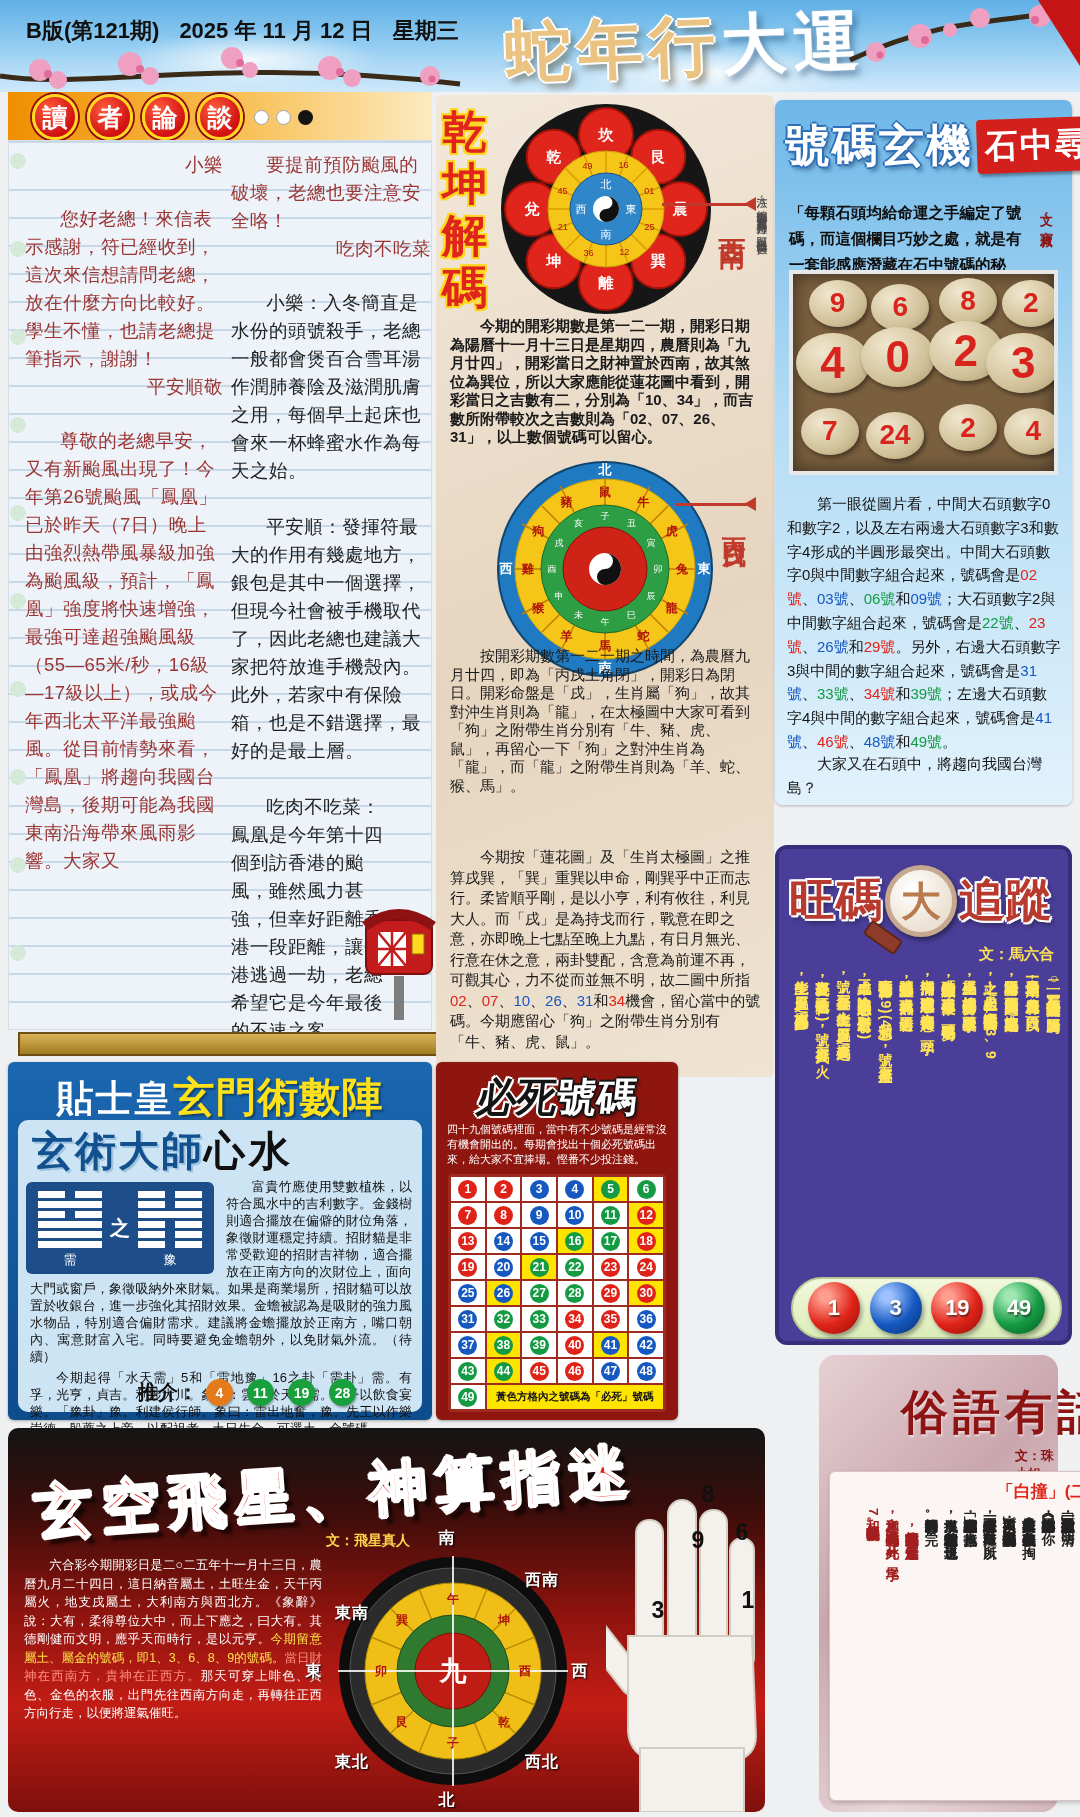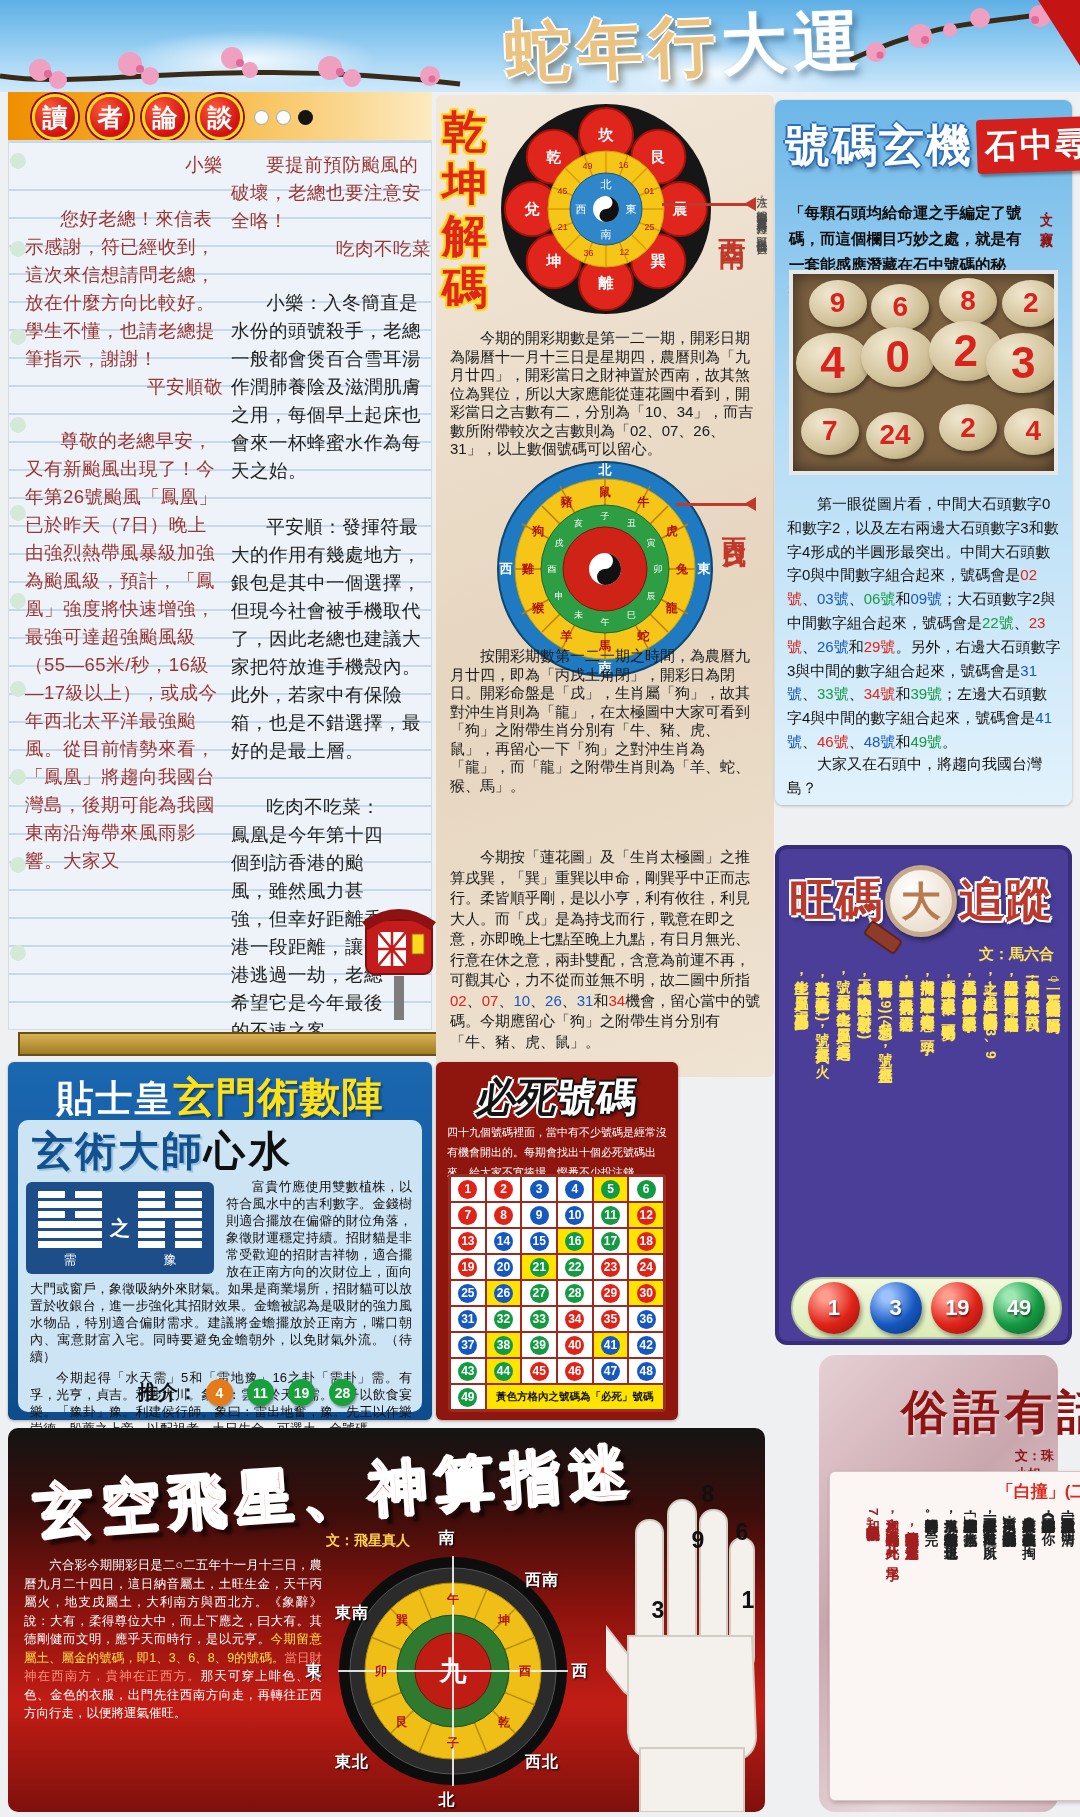--- a/index.html
+++ b/index.html
@@ -126,21 +126,21 @@
   #tk-picks .plabel{font-weight:900;font-size:20px;color:#101010;margin-right:8px;}
   .pball{width:27px;height:27px;border-radius:50%;color:#fff;font-weight:900;font-size:14px;margin-right:14px;
      display:flex;align-items:center;justify-content:center;box-shadow:1px 2px 2px rgba(0,0,0,.3);}
   
   #bisi{left:436px;top:1062px;width:242px;height:358px;background:#8e160f;border-radius:6px;z-index:5;box-shadow:0 1px 3px rgba(0,0,0,.35);}
   #bs-title{left:0;top:8px;width:242px;text-align:center;white-space:nowrap;transform:skewX(-6deg);}
   #bs-title .b1{font-weight:900;font-size:40px;color:#141414;
      text-shadow:-2px 0 #fff,2px 0 #fff,0 -2px #fff,0 2px #fff,-2px -2px #fff,2px 2px #fff;}
   #bs-title .b2{font-weight:900;font-size:40px;color:#fff;
      text-shadow:-2px 0 #141414,2px 0 #141414,0 -2px #141414,0 2px #141414,3px 3px 3px rgba(0,0,0,.5);}
-  #bs-sub{left:11px;top:60px;width:220px;font-size:11px;line-height:20px;color:#ffffff;margin:0;}
+  #bs-sub{left:11px;top:60px;width:220px;font-size:11px;line-height:15px;color:#ffffff;margin:0;}
   #bs-grid{left:12px;top:112px;width:218px;display:grid;grid-template-columns:repeat(6,1fr);gap:2px;
      background:#9e2a20;padding:3px;border-radius:4px;}
   .gcell{height:24px;background:#fff;display:flex;align-items:center;justify-content:center;}
   .gcell.dead{background:#ffe400;}
   .gball{display:inline-block;width:19px;height:19px;border-radius:50%;color:#fff;font-weight:bold;font-size:12px;line-height:19px;text-align:center;}
   .gball.b-red{background:#e02318;} .gball.b-blue{background:#1558c0;} .gball.b-green{background:#149a43;}
   .gnote{grid-column:2/7;background:#ffe400;display:flex;align-items:center;justify-content:center;
      font-weight:bold;font-size:10.5px;color:#101010;}
   
   #flystar{left:8px;top:1428px;width:757px;height:384px;border-radius:10px;overflow:hidden;
@@ -170,20 +170,25 @@
   #sy-cols .c-red{color:#a32020;}
 </style>
 </head>
 <body>
 
 <div id="page">
 
   <div id="header" class="abs">
     <div class="cloud" style="left:120px;top:30px;width:260px;height:60px;"></div>
     <div class="cloud" style="left:560px;top:45px;width:300px;height:55px;"></div>
+    <div id="edition" class="abs">
+      <span>B版(第121期)</span>
+      <span>2025 年 11 月 12 日</span>
+      <span>星期三</span>
+    </div>
     <div id="masthead" class="abs">
       <span class="mast-gold">蛇年行</span><span class="mast-white">大運</span>
     </div>
     <svg class="abs" style="left:0;top:40px;" width="470" height="52">
       <path d="M0,36 C90,50 220,16 460,44" stroke="#3a2a18" stroke-width="5" fill="none"></path>
       <g fill="#ef9fc0">
           <circle cx="40" cy="30" r="11"></circle>
           <circle cx="58" cy="40" r="9"></circle>
           <circle cx="130" cy="24" r="12"></circle>
           <circle cx="150" cy="36" r="9"></circle>
@@ -322,21 +327,21 @@
           <span class="ringchar" style="left: 106px; top: 81px; font-size: 11px; color: rgb(255, 255, 255); font-weight: normal;">北</span>
           <span class="ringchar" style="left: 131px; top: 106px; font-size: 11px; color: rgb(255, 255, 255); font-weight: normal;">東</span>
           <span class="ringchar" style="left: 106px; top: 131px; font-size: 11px; color: rgb(255, 255, 255); font-weight: normal;">南</span>
           <span class="ringchar" style="left: 81px; top: 106px; font-size: 11px; color: rgb(255, 255, 255); font-weight: normal;">西</span>
         </div>
     </div>
     <div class="redline" style="left:226px;top:108px;width:92px;"></div>
     <div class="vlabel" style="left:278px;top:122px;font-size:27px;">西南</div>
     <div id="qk-method" class="abs">方法：找出開彩當日之吉方及其相對方位，即可找出最佳吉數</div>
 
-    <p class="qk-p" style="top:234px;">今期的開彩期數是第一二一期，開彩日期為陽曆十一月十三日是星期四，農曆則為「九月廿四」，開彩當日之財神置於西南，故其煞位為巽位，所以大家應能從蓮花圖中看到，開彩當日之吉數有二，分別為「10、34」，而吉數所附帶較次之吉數則為「02、07、26、31」，以上數個號碼可以留心。</p>
+    <p class="qk-p" style="top:222px;font-weight:bold;">今期的開彩期數是第一二一期，開彩日期為陽曆十一月十三日是星期四，農曆則為「九月廿四」，開彩當日之財神置於西南，故其煞位為巽位，所以大家應能從蓮花圖中看到，開彩當日之吉數有二，分別為「10、34」，而吉數所附帶較次之吉數則為「02、07、26、31」，以上數個號碼可以留心。</p>
 
     <div class="wheelbox" style="left:61px;top:366px;width:216px;height:216px;">
       <svg width="216" height="216">
         <circle cx="108" cy="108" r="107" fill="#1f7ac2" stroke="#10456e" stroke-width="2"></circle>
         <circle cx="108" cy="108" r="90" fill="#f5c518" stroke="#caa10a"></circle>
         <g stroke="#c27d00" stroke-width="1.5">
           <line x1="108" y1="18" x2="108" y2="198"></line>
             <line x1="18" y1="108" x2="198" y2="108"></line>
           <line x1="45" y1="45" x2="171" y2="171"></line>
             <line x1="171" y1="45" x2="45" y2="171"></line>

